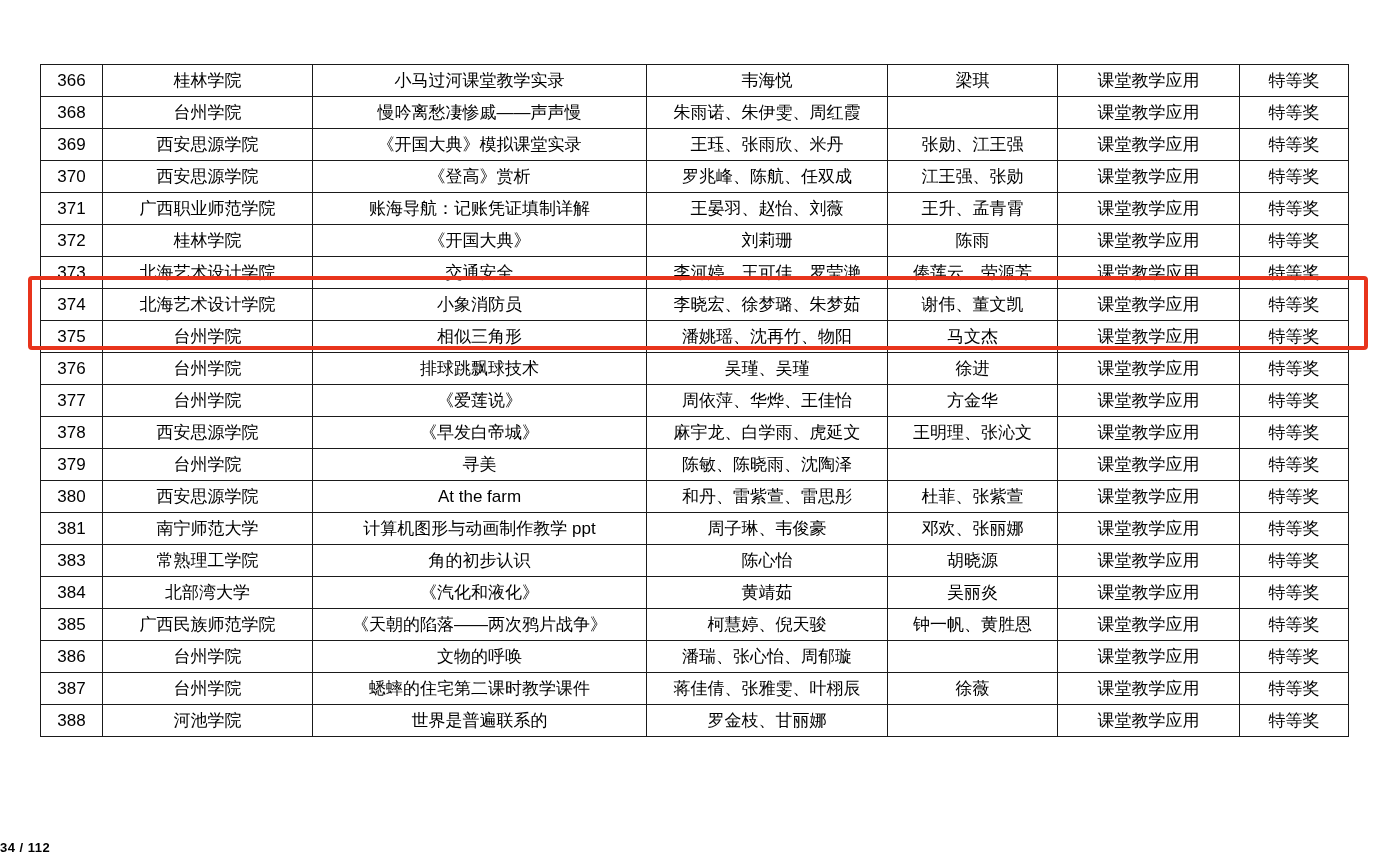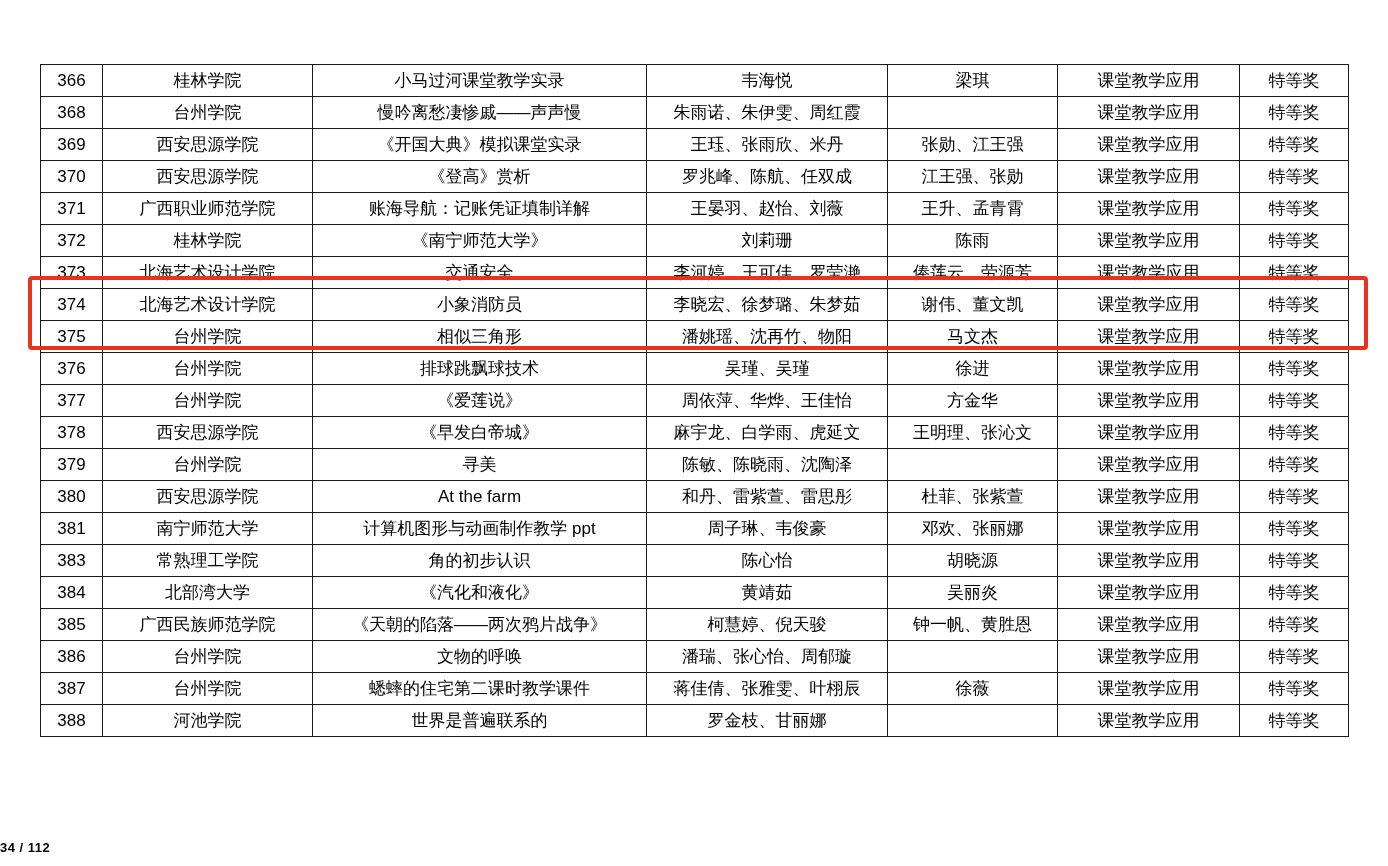--- a/index.html
+++ b/index.html
@@ -141,21 +141,21 @@
           <td>账海导航：记账凭证填制详解</td>
           <td>王晏羽、赵怡、刘薇</td>
           <td>王升、孟青霄</td>
           <td>课堂教学应用</td>
           <td>特等奖</td>
         </tr>
 
         <tr>
           <td>372</td>
           <td>桂林学院</td>
-          <td>《南宁师范大学》</td>
+          <td>《开国大典》</td>
           <td>刘莉珊</td>
           <td>陈雨</td>
           <td>课堂教学应用</td>
           <td>特等奖</td>
         </tr>
 
         <tr>
           <td>373</td>
           <td>北海艺术设计学院</td>
           <td>交通安全</td>

